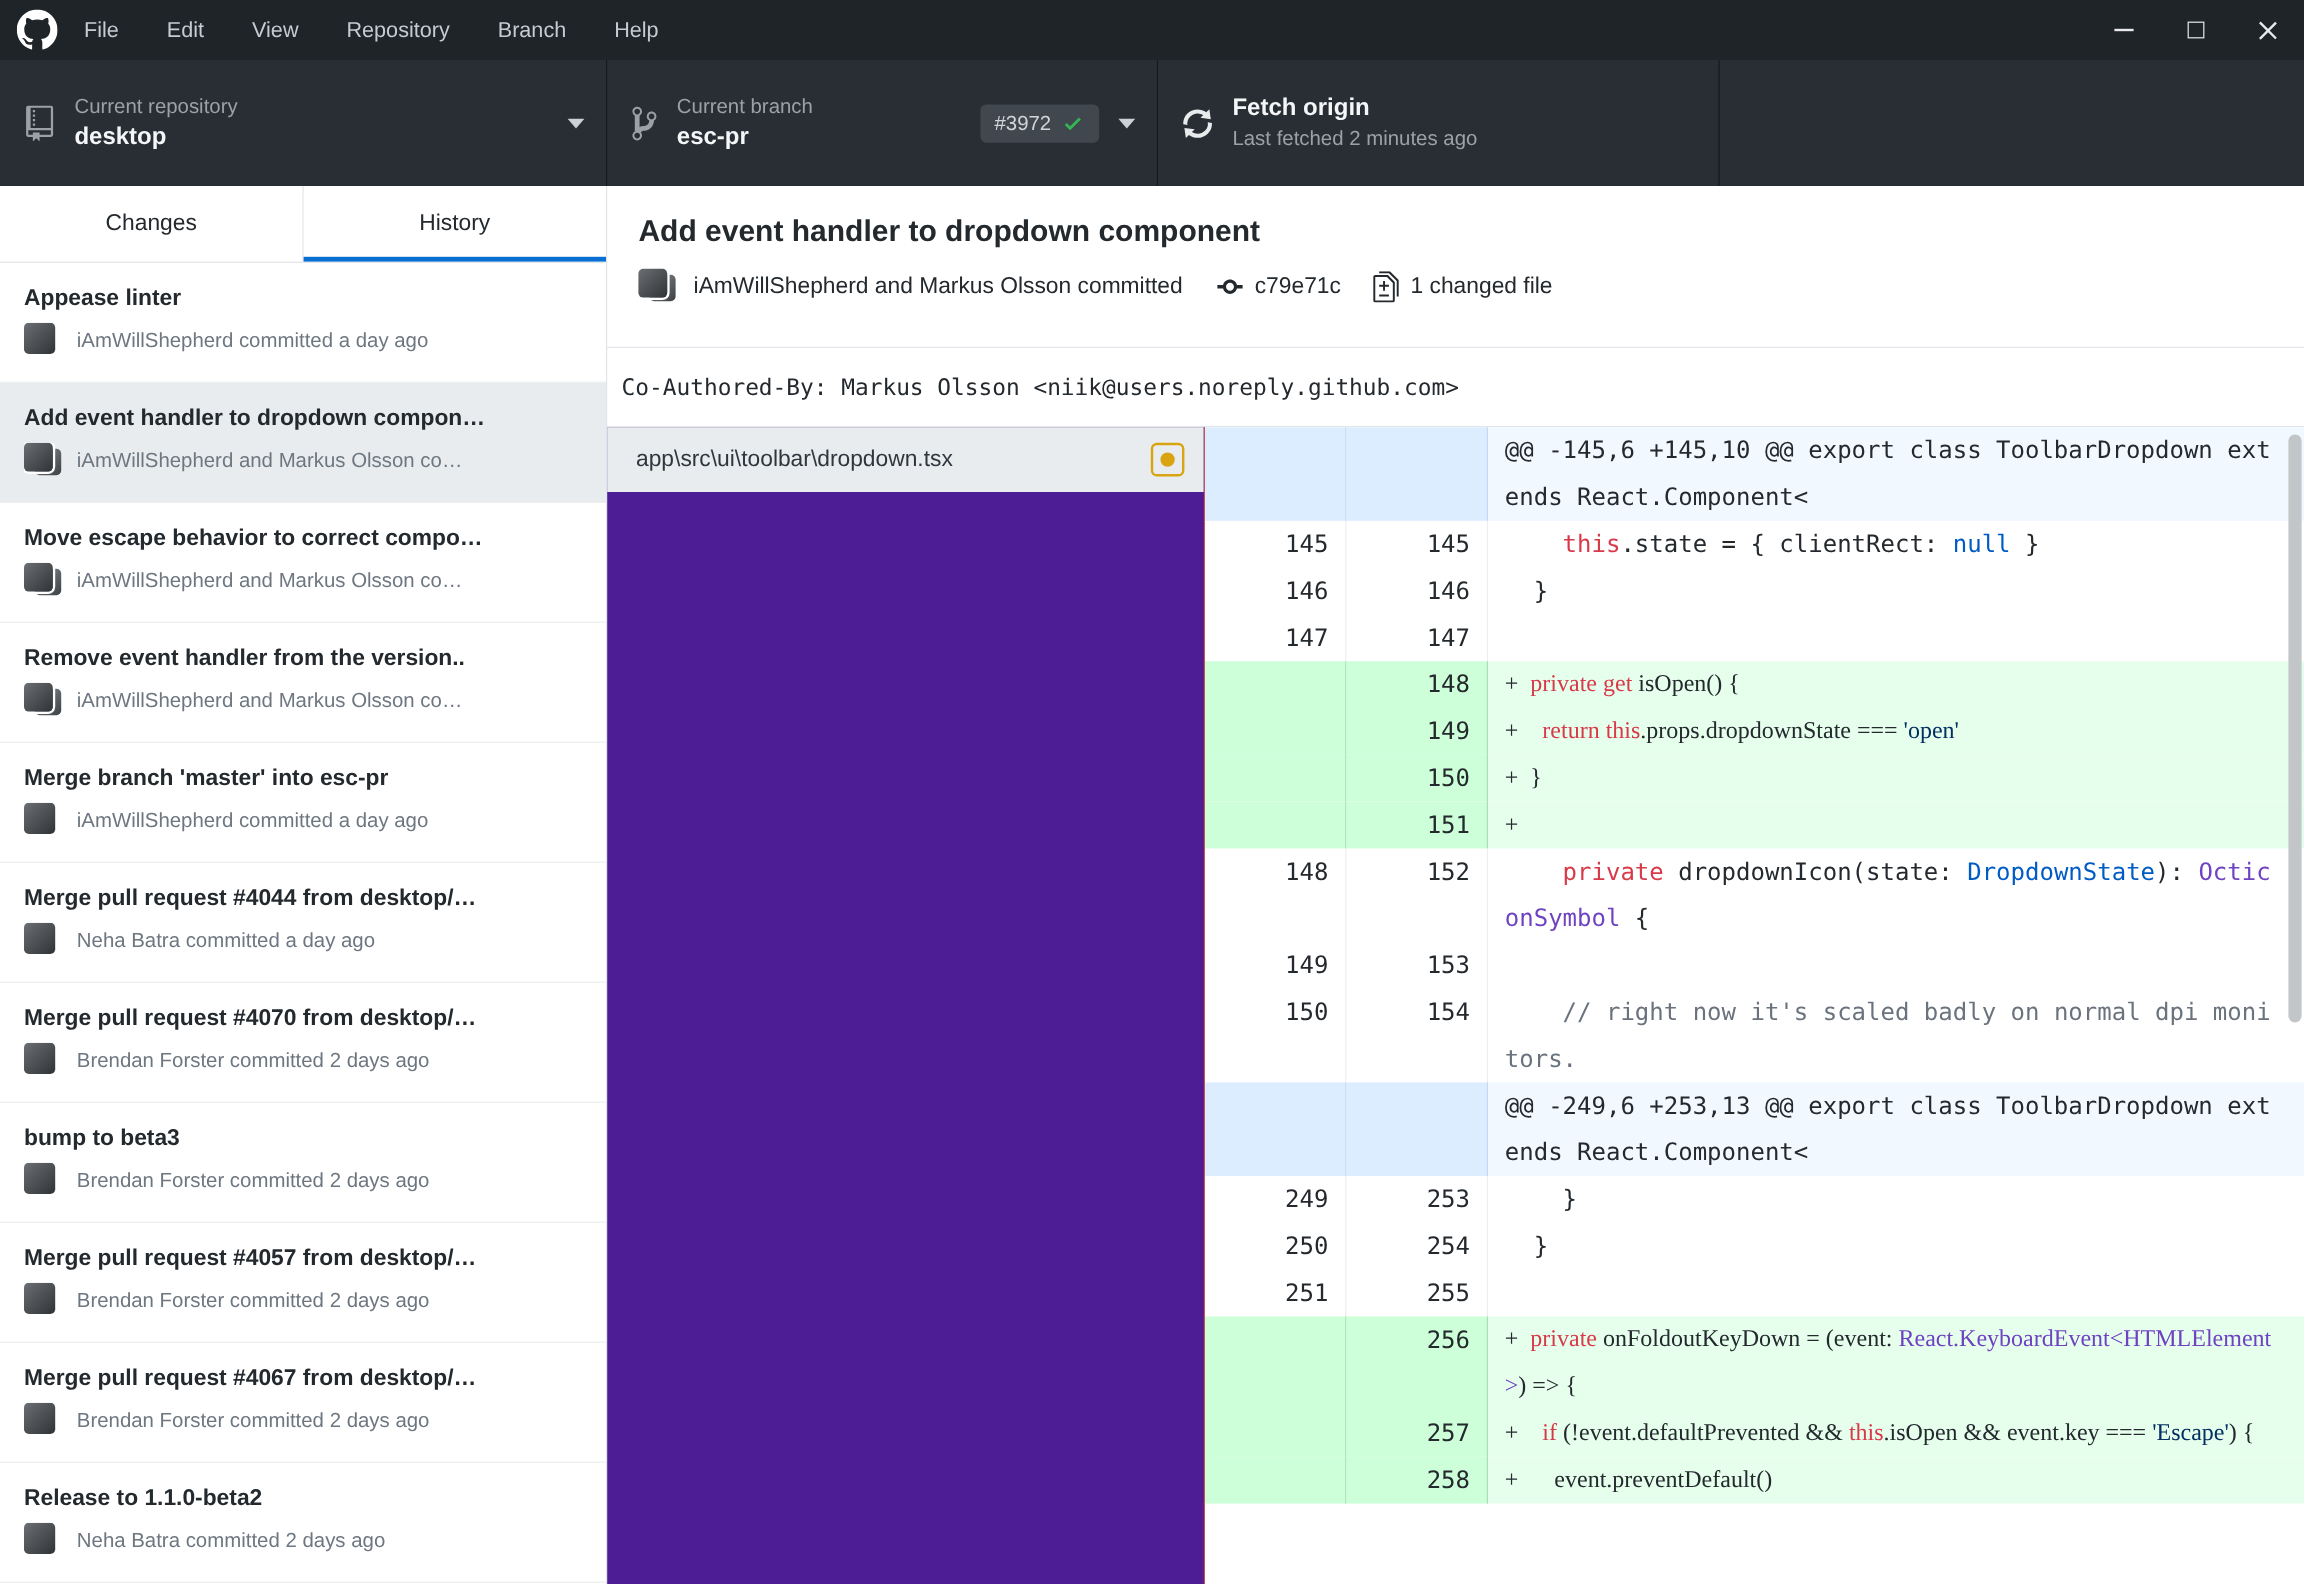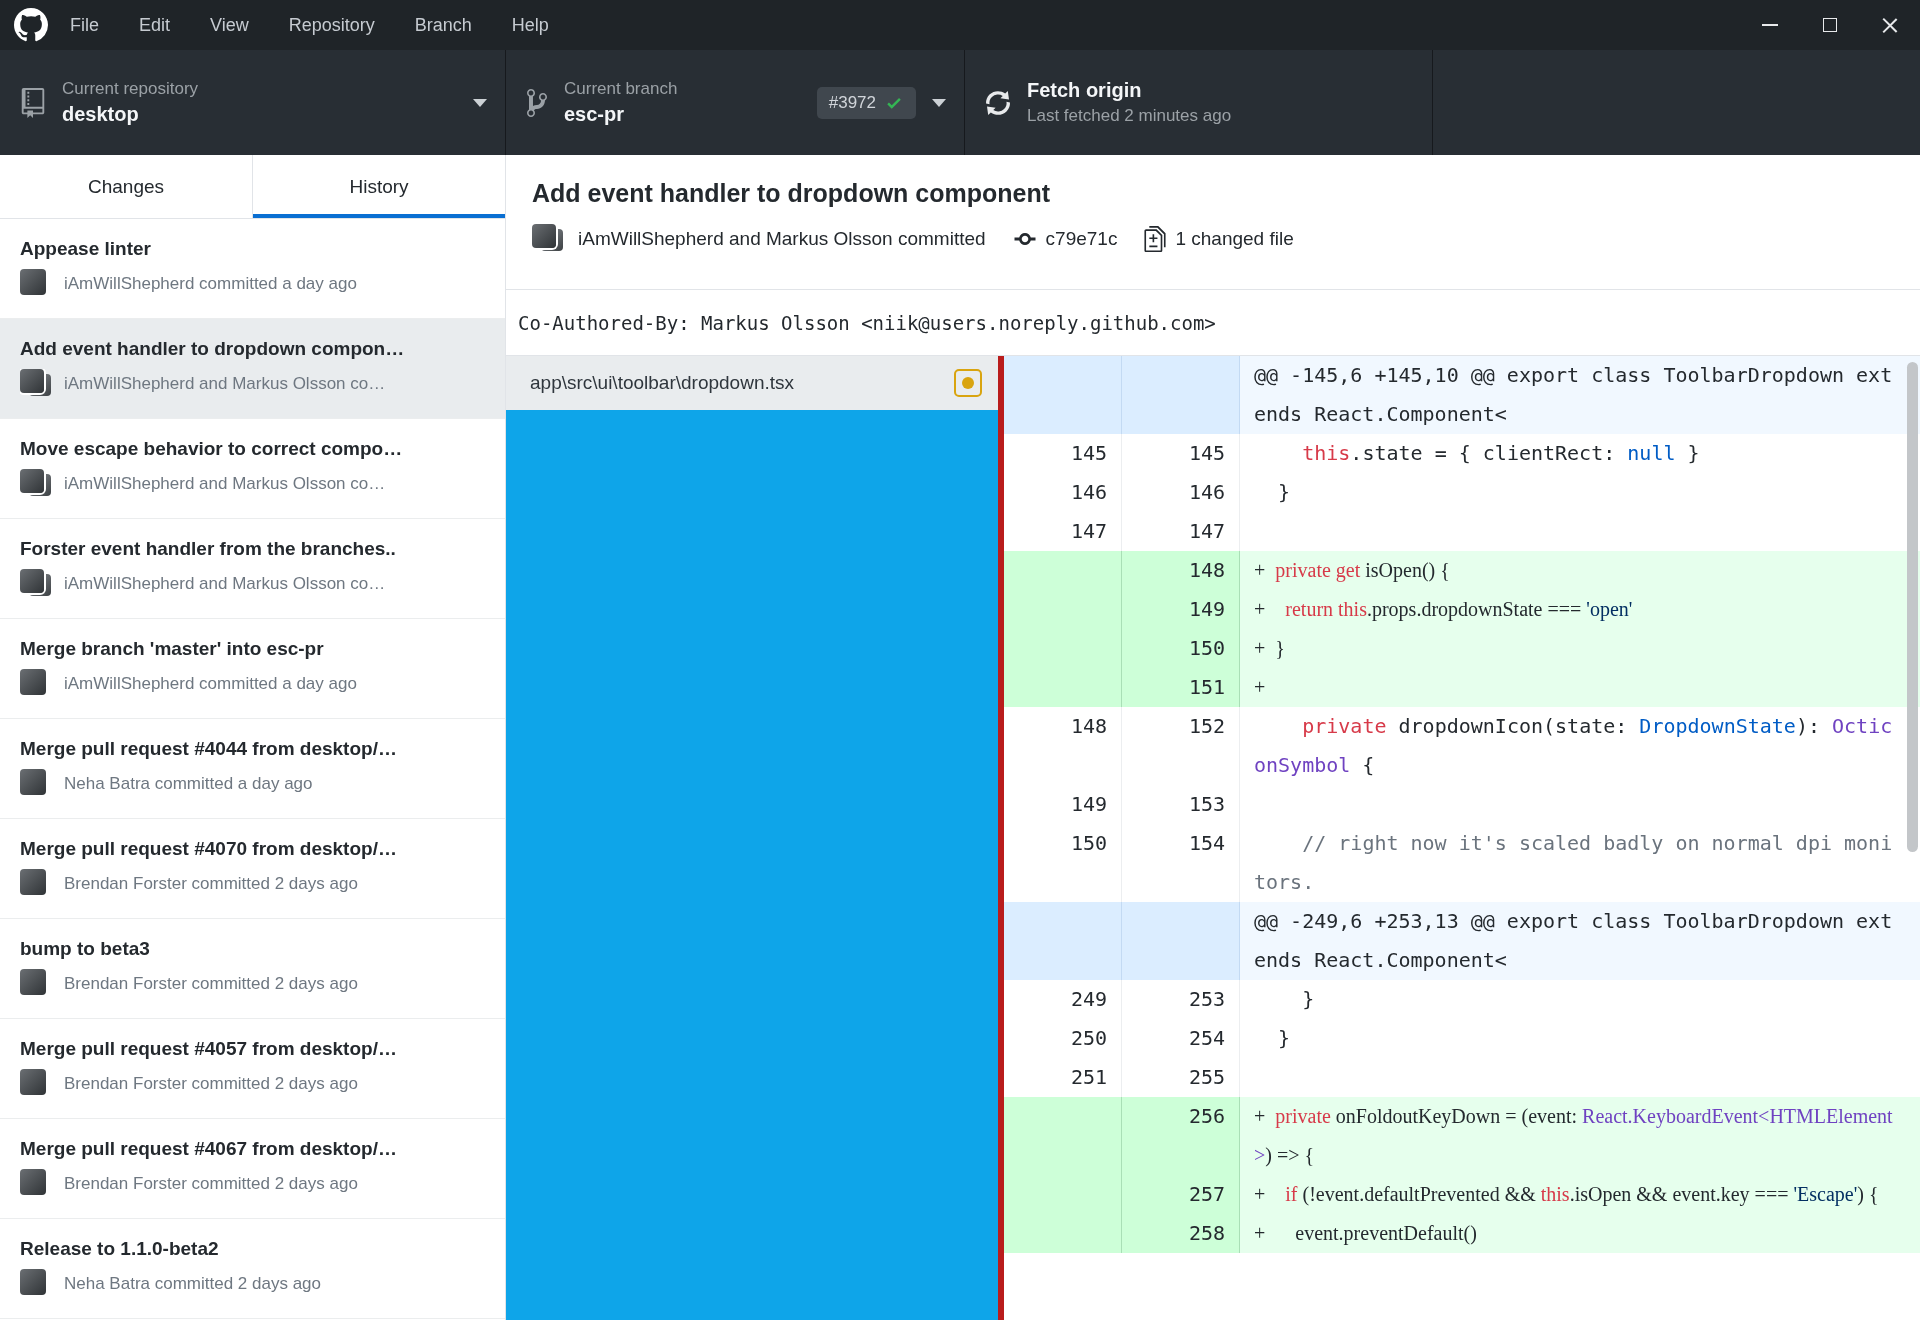--- a/index.html
+++ b/index.html
@@ -62,21 +62,21 @@
   .commit-header { height:135px; flex:none; padding:24px 0 0 26px; border-bottom:1px solid #e1e4e8; }
   .ch-title { font-size:25px; font-weight:bold; color:#24292e; margin-bottom:16px; }
   .ch-meta { display:flex; align-items:center; font-size:19px; color:#24292e; }
   .ch-meta .avatar-wrap { margin-right:12px; }
   .ch-sep { width:26px; }
   .ch-icon { display:flex; margin-right:8px; color:#24292e; }
   .commit-desc { height:66px; flex:none; border-bottom:1px solid #e1e4e8; display:flex; align-items:center; padding-left:12px;
     font-family:"DejaVu Sans Mono","Liberation Mono",monospace; font-size:19px; color:#24292e; }
 
   .content { flex:1; display:flex; min-height:0; }
-  .filelist { width:498px; flex:none; border-right:6px solid #b91c1c; background:#0ea5e9; }
+  .filelist { width:498px; flex:none; border-right:1px solid #b91c1c; background:#4c1d95; }
   .filerow { height:54px; background:#e9ecee; display:flex; align-items:center; padding:0 16px 0 24px; cursor:pointer; }
   .filerow .fname { flex:1; font-size:19px; color:#2f363d; white-space:nowrap; overflow:hidden; text-overflow:ellipsis; }
   .mod-icon { width:28px; height:28px; border:2.5px solid #d9a40f; border-radius:5px; position:relative; flex:none; margin-left:12px; }
   .mod-icon::after { content:""; position:absolute; left:50%; top:50%; width:12px; height:12px; margin:-6px 0 0 -6px; border-radius:50%; background:#d9a40f; }
 
   
   .diff { flex:1; min-width:0; overflow:hidden; position:relative; background:#fff;
     font-family:"DejaVu Sans Mono","Liberation Mono",monospace; font-size:20px; color:#24292e; }
   .drow { display:flex; line-height:39px; }
   .g1,.g2 { width:118px; flex:none; text-align:right; padding-right:14px; }
@@ -200,21 +200,21 @@
           <div class="ci-title">Move escape behavior to correct compo…</div>
           <div class="ci-meta">
             <span class="avatar-wrap">
               <span class="avatar back"></span>
               <span class="avatar front"></span>
             </span>
             <span>iAmWillShepherd and Markus Olsson co…</span>
           </div>
         </div>
         <div class="commit-item">
-          <div class="ci-title">Forster event handler from the branches..</div>
+          <div class="ci-title">Remove event handler from the version..</div>
           <div class="ci-meta">
             <span class="avatar-wrap">
               <span class="avatar back"></span>
               <span class="avatar front"></span>
             </span>
             <span>iAmWillShepherd and Markus Olsson co…</span>
           </div>
         </div>
         <div class="commit-item">
           <div class="ci-title">Merge branch 'master' into esc-pr</div>

